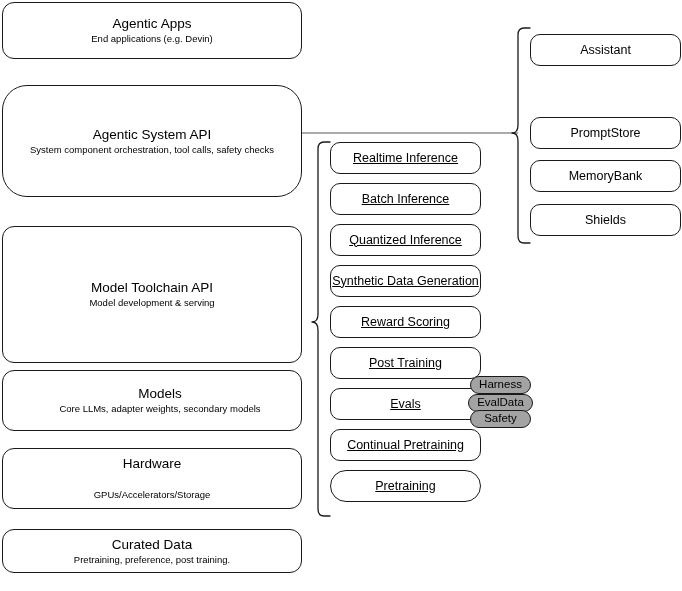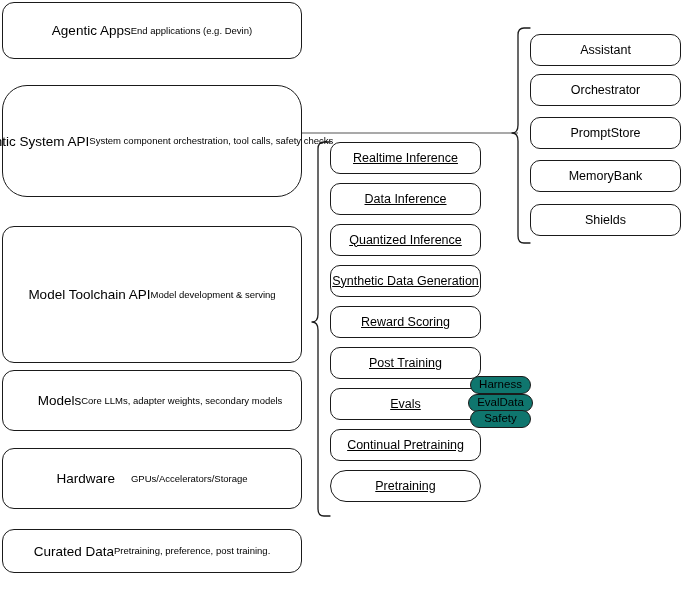--- a/index.html
+++ b/index.html
@@ -21,21 +21,21 @@
     width: 682px;
     height: 591px;
   }
   .box {
     position: absolute;
     box-sizing: border-box;
     border: 1.2px solid #1a1a1a;
     border-radius: 12px;
     background: #ffffff;
     display: flex;
-    flex-direction: row;
+    flex-direction: column;
     align-items: center;
     justify-content: center;
     text-align: center;
     z-index: 2;
   }
   .box .title {
     font-size: 13px;
     line-height: 17px;
     color: #000;
     white-space: nowrap;
@@ -59,21 +59,21 @@
   }
   .item .title { font-size: 12.5px; }
   .col-mid { left: 330px; width: 151px; text-decoration: underline; }
   .col-right { left: 530px; width: 151px; }
   
   .pill {
     position: absolute;
     box-sizing: border-box;
     border: 1.2px solid #1a1a1a;
     border-radius: 999px;
-    background: #0f766e;
+    background: #a3a3a3;
     display: flex;
     align-items: center;
     justify-content: center;
     font-size: 11.5px;
     line-height: 1;
     height: 18px;
     z-index: 5;
     white-space: nowrap;
   }
   svg.overlay {
@@ -126,21 +126,21 @@
 
   <div class="box layer" style="top:529px; height:44px;">
     <div class="title">Curated Data</div>
     <div class="subtitle">Pretraining, preference, post training.</div>
   </div>
 
   <div class="box item col-mid" style="top:142px;">
     <div class="title">Realtime Inference</div>
   </div>
   <div class="box item col-mid" style="top:183px;">
-    <div class="title">Data Inference</div>
+    <div class="title">Batch Inference</div>
   </div>
   <div class="box item col-mid" style="top:224px;">
     <div class="title">Quantized Inference</div>
   </div>
   <div class="box item col-mid" style="top:265px;">
     <div class="title">Synthetic Data Generation</div>
   </div>
   <div class="box item col-mid" style="top:306px;">
     <div class="title">Reward Scoring</div>
   </div>
@@ -157,23 +157,20 @@
     <div class="title">Pretraining</div>
   </div>
 
   <div class="pill" style="left:470px; top:376px; width:61px;">Harness</div>
   <div class="pill" style="left:468px; top:394px; width:65px;">EvalData</div>
   <div class="pill" style="left:470px; top:410px; width:61px;">Safety</div>
 
   <div class="box item col-right" style="top:34px;">
     <div class="title">Assistant</div>
   </div>
-  <div class="box item col-right" style="top:74px;">
-    <div class="title">Orchestrator</div>
-  </div>
   <div class="box item col-right" style="top:117px;">
     <div class="title">PromptStore</div>
   </div>
   <div class="box item col-right" style="top:160px;">
     <div class="title">MemoryBank</div>
   </div>
   <div class="box item col-right" style="top:204px;">
     <div class="title">Shields</div>
   </div>
 

